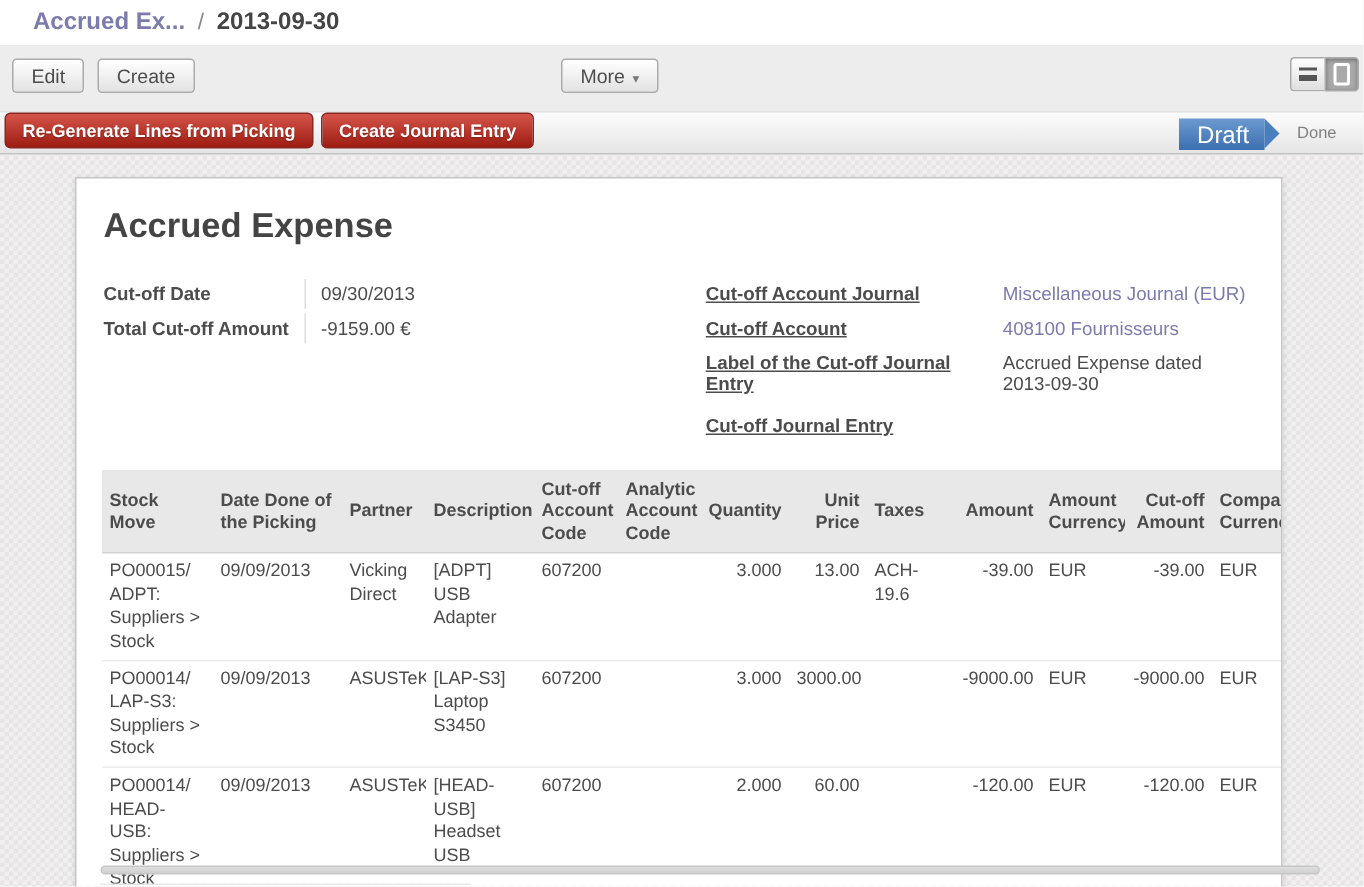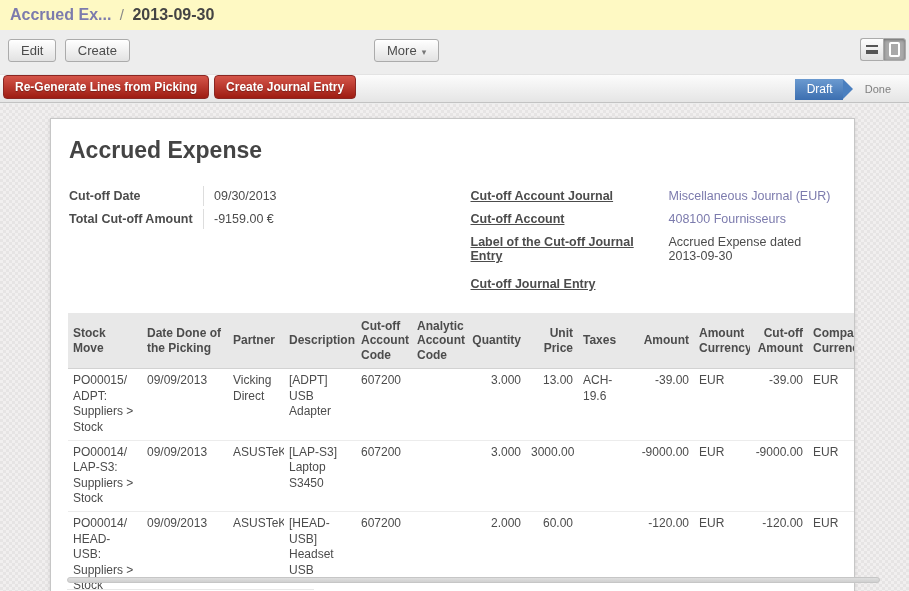--- a/index.html
+++ b/index.html
@@ -4,21 +4,21 @@
 <style>
   * { margin:0; padding:0; box-sizing:border-box; }
   html,body { width:909px; height:591px; overflow:hidden; }
   body {
     font-family:"Liberation Sans", sans-serif;
     color:#4c4c4c;
     background:#ededed;
     position:relative;
   }
   
-  .topbar { background:#fef9c3; padding:6px 8px 2px 10px; height:30px; }
+  .topbar { background:#ffffff; padding:6px 8px 2px 22px; height:30px; }
   .breadcrumb { font-size:16px; font-weight:bold; }
   .breadcrumb .bc-parent { color:#7c7bad; text-decoration:none; cursor:pointer; }
   .breadcrumb .bc-sep { color:#888; font-weight:normal; padding:0 4px; font-size:15px; }
   .breadcrumb .bc-current { color:#444; }
   .toolbar { position:relative; height:44px; background:#ededed; }
   .btn {
     display:inline-block; font-size:13px; color:#4c4c4c;
     background:linear-gradient(#ffffff,#e2e2e2);
     border:1px solid #ababab; border-radius:3px;
     padding:3px 12px; margin-right:4px; cursor:pointer;
@@ -48,21 +48,21 @@
   .btn-red {
     font-size:12px; font-weight:bold; color:#fff;
     background:linear-gradient(#d5554a,#9e1c12);
     border:1px solid #8a2723; border-radius:4px;
     padding:4px 11px; margin-right:5px; cursor:pointer;
     text-shadow:0 1px 1px rgba(0,0,0,.3);
   }
   .status-states { position:absolute; right:10px; top:4px; display:flex; align-items:center; height:21px; }
   .state-active {
     position:relative; background:linear-gradient(#6b9ad0,#3c6fb0);
-    color:#fff; font-size:12px; padding:3px 10px 4px 12px; height:21px;
+    color:#fff; font-size:16px; padding:3px 10px 4px 12px; height:21px;
   }
   .state-active::after {
     content:""; position:absolute; right:-10px; top:0;
     border-top:10.5px solid transparent; border-bottom:10.5px solid transparent;
     border-left:10px solid #4a7fbf; z-index:2;
   }
   .state-next { font-size:11px; color:#808080; padding:3px 8px 4px 22px; }
   
   .content {
     position:absolute; left:0; right:0; top:104px; bottom:0;

